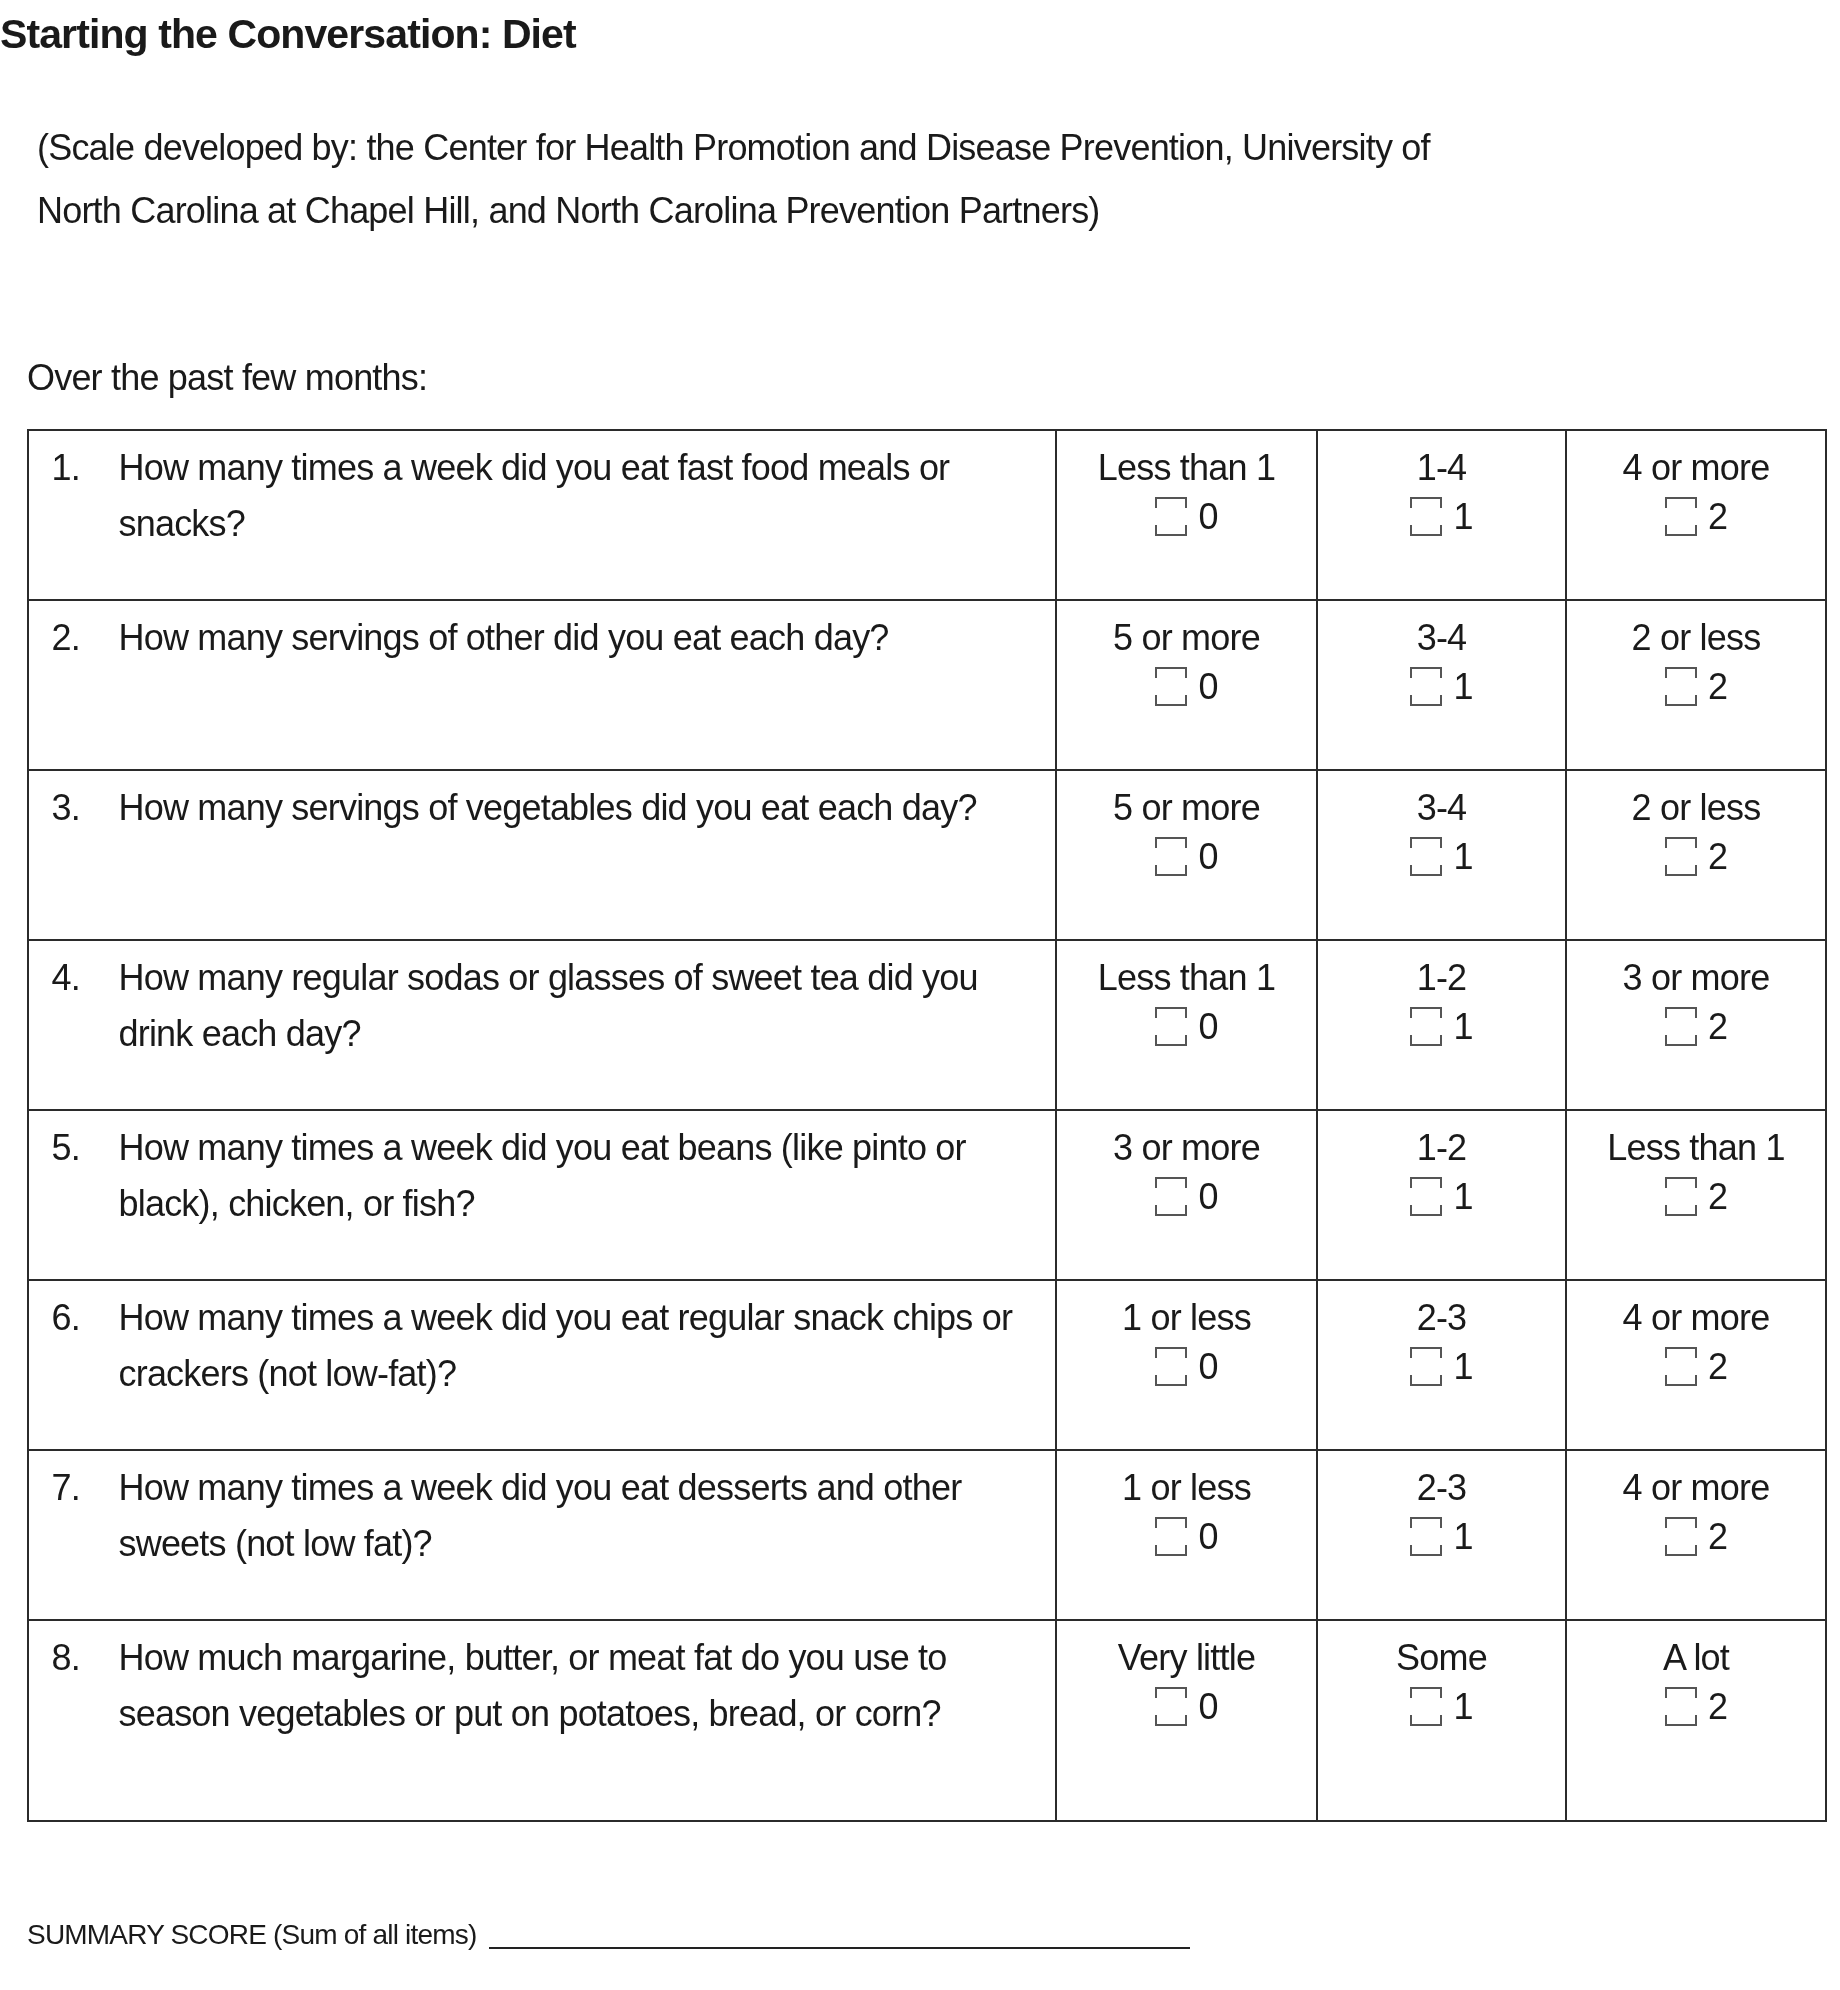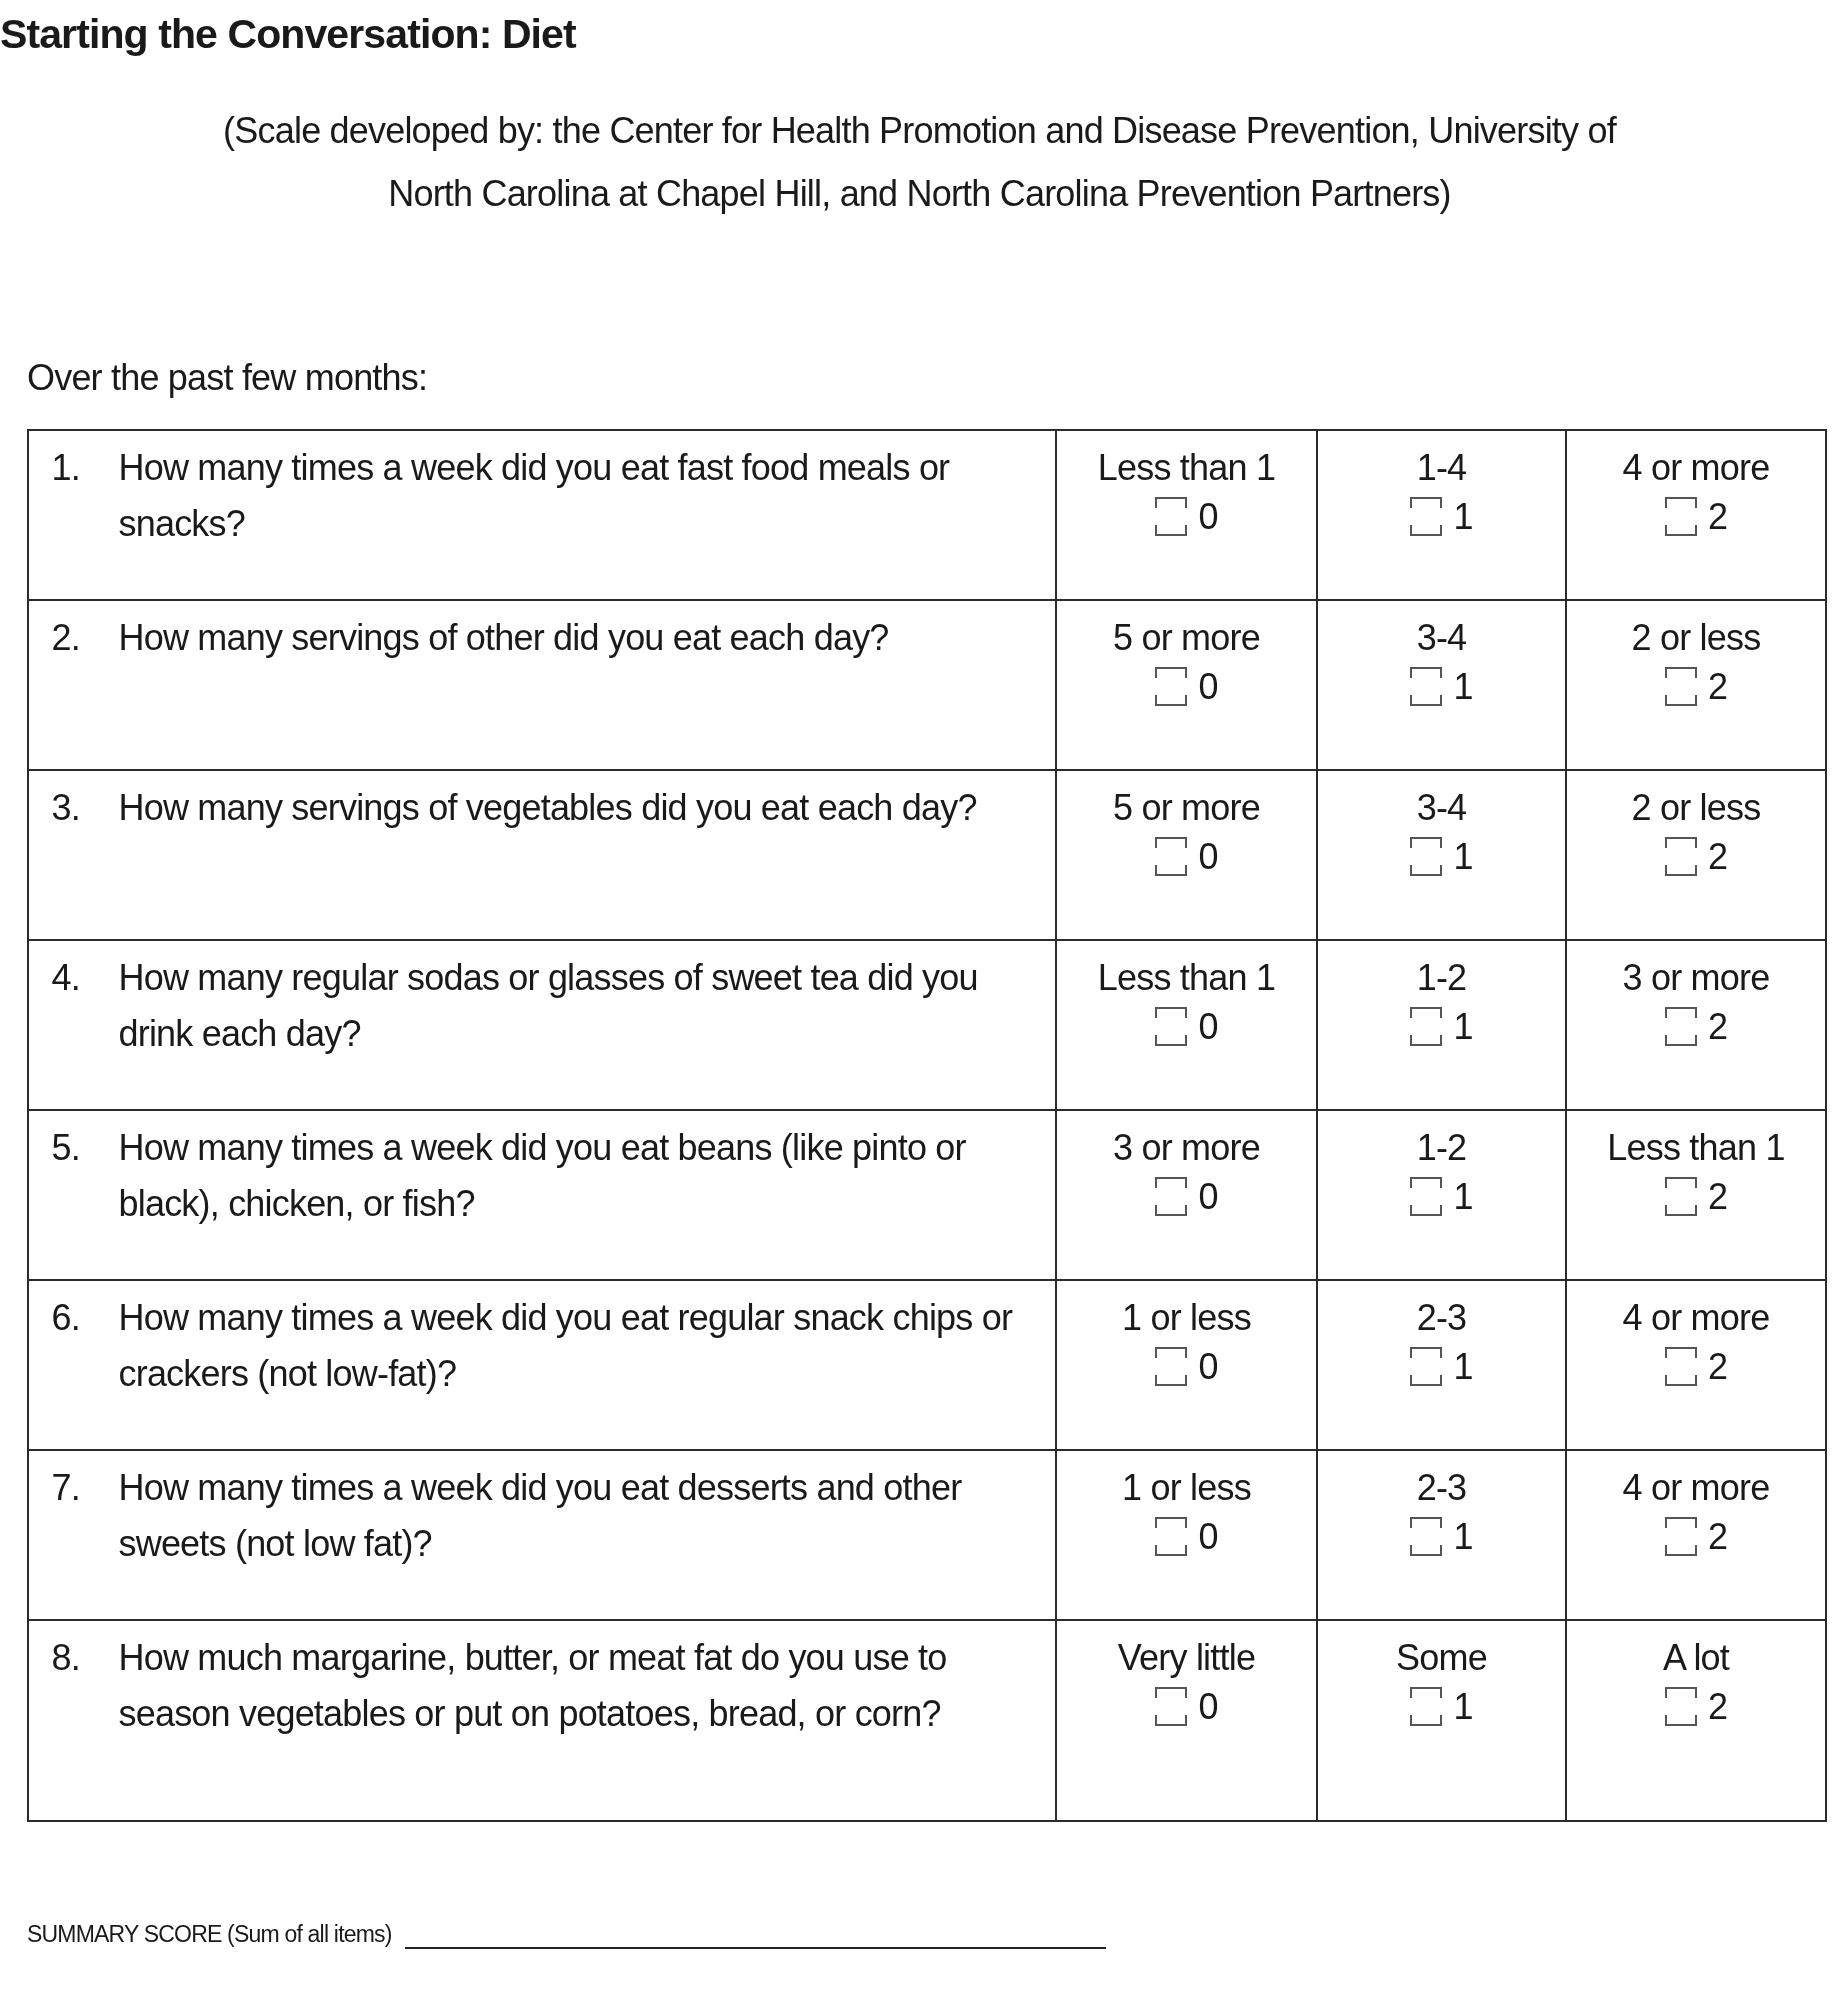--- a/index.html
+++ b/index.html
@@ -22,23 +22,22 @@
       width: 1840px;
       text-align: left;
       font-weight: bold;
       font-size: 41px;
       letter-spacing: -0.9px;
       line-height: 56px;
     }
     .subtitle {
       position: absolute;
       left: 37px;
-      top: 99px;
+      top: 116px;
       width: 1765px;
-      text-align: center;
       font-size: 36px;
       letter-spacing: -0.8px;
       line-height: 63px;
     }
     .subtitle span { display: block; }
     .intro {
       position: absolute;
       left: 27px;
       top: 354px;
       font-size: 36px;
@@ -115,21 +114,21 @@
       border-top: none;
     }
     .score-val {
       font-size: 36px;
       line-height: 39px;
     }
     .summary {
       position: absolute;
       left: 27px;
       top: 1911px;
-      font-size: 23px;
+      font-size: 28px;
       letter-spacing: -0.8px;
       line-height: 47px;
       display: flex;
       align-items: flex-end;
     }
     .summary .blank {
       display: inline-block;
       width: 701px;
       height: 0;
       border-bottom: 2.8px solid #222;

